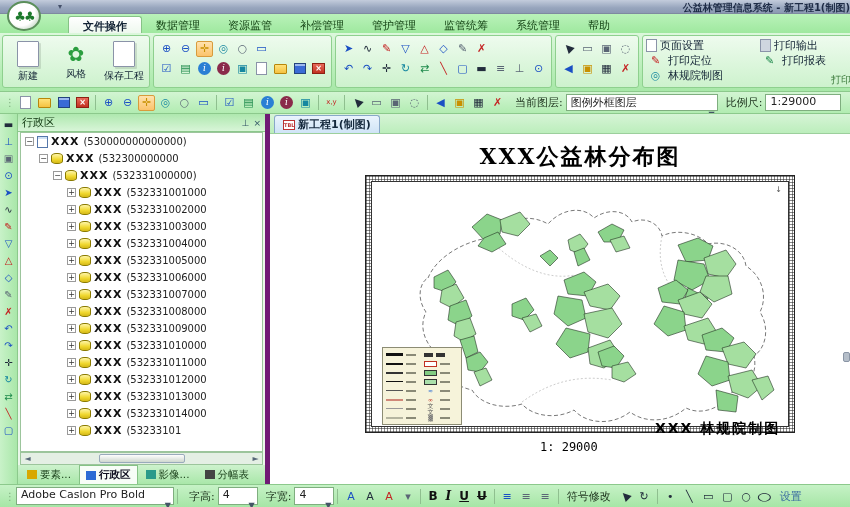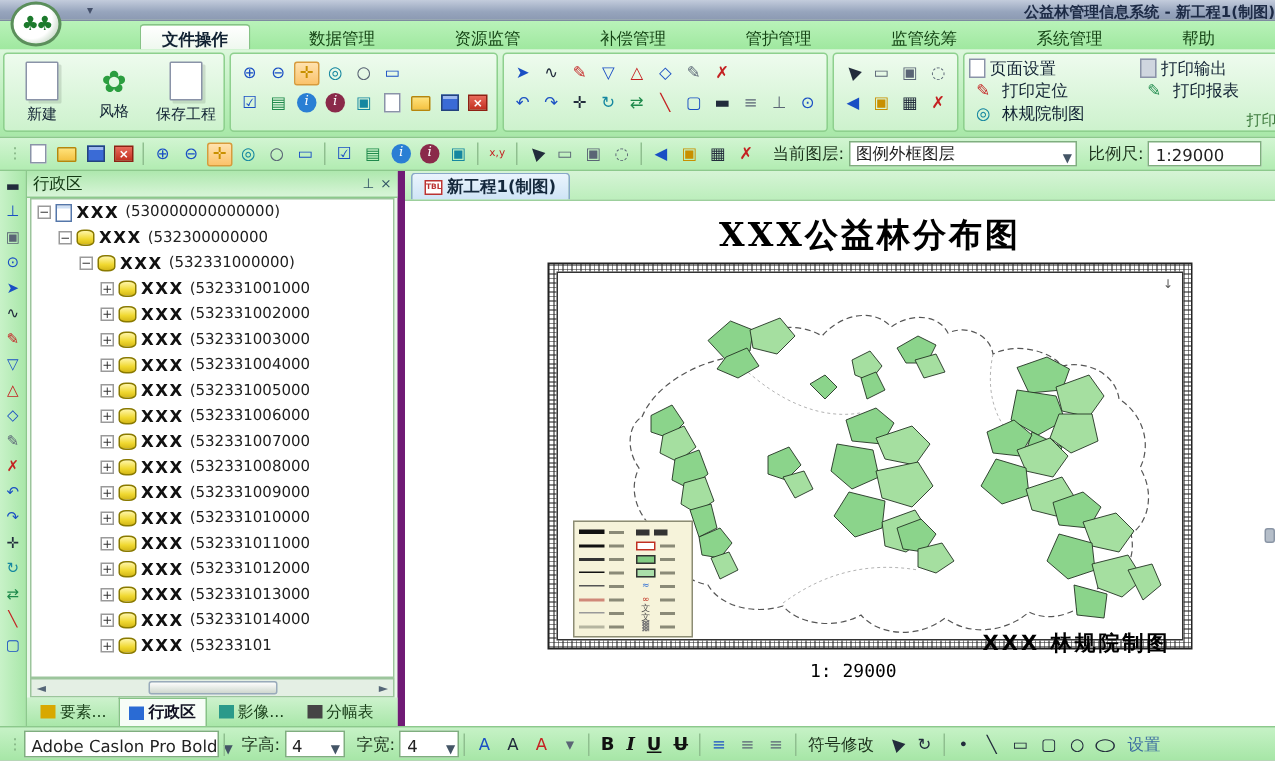--- a/index.html
+++ b/index.html
@@ -14,21 +14,21 @@
   #title-text{position:absolute;left:0;right:0;top:1px;text-align:right;font-size:10px;font-weight:bold;color:#1d2b46;}
   #qat-arrow{position:absolute;left:58px;top:2px;font-size:8px;color:#44506a;}
   #logo{position:absolute;left:7px;top:1px;width:34px;height:30px;border-radius:50%;
     background:radial-gradient(circle at 40% 35%,#ffffff 0 55%,#dfe9df 70%,#9fb79f);
     border:2px solid #5b8f5b;z-index:50;display:flex;align-items:center;justify-content:center;
     color:#1c7a2c;font-size:13px;font-weight:bold;letter-spacing:-2px;}
 
   
   #menubar{position:absolute;left:0;top:14px;width:850px;height:19px;background:linear-gradient(#b9f2b9,#9fe89f);
     display:flex;align-items:flex-end;padding-left:68px;}
-  .mtab{height:17px;padding:2px 14px 1px;font-size:11px;color:#154415;cursor:default;margin-left:25px;}
+  .mtab{height:17px;padding:2px 14px 1px;font-size:11px;color:#154415;cursor:default;}
   .mtab.active{background:linear-gradient(#ffffff,#eef8ee);border:1px solid #86c286;border-bottom:none;
     border-radius:3px 3px 0 0;font-weight:bold;color:#123;}
 
   
   #ribbon{position:absolute;left:0;top:33px;width:850px;height:59px;
     background:linear-gradient(#dcf7dc,#b5edb5 70%,#a8e8a8);border-bottom:1px solid #8cc98c;
     display:flex;padding:2px 2px;gap:3px;overflow:hidden;}
   .rgroup{height:53px;border:1px solid #8ed08e;border-radius:3px;
     background:linear-gradient(#eefbee,#cdf2cd);padding:2px 3px;position:relative;flex:none;}
   .bigbtns{display:flex;gap:4px;}
@@ -52,21 +52,21 @@
   .sep{width:1px;height:15px;background:#8fbf8f;margin:0 3px;flex:none;}
   
   #g-print{display:flex;flex-wrap:wrap;width:228px;align-content:flex-start;}
   .printitem{display:flex;align-items:center;gap:3px;font-size:11px;color:#123;width:50%;height:15px;white-space:nowrap;}
   .gcaption{position:absolute;right:6px;bottom:0px;font-size:10px;color:#3c7a3c;}
 
   
   #toolbar2{position:absolute;left:0;top:92px;width:850px;height:22px;background:linear-gradient(#d2f5d2,#b2ecb2);
     border-bottom:1px solid #8cc98c;display:flex;align-items:center;padding-left:3px;overflow:hidden;}
   .t2label{font-size:11px;color:#1c321c;margin:0 3px 0 8px;white-space:nowrap;}
-  .combo{height:17px;background:#fff;border:1px solid #7fae7f;display:flex;align-items:flex-end;font-size:11px;color:#222;padding:0 2px 0 4px;white-space:nowrap;}
+  .combo{height:17px;background:#fff;border:1px solid #7fae7f;display:flex;align-items:flex-start;font-size:11px;color:#222;padding:0 2px 0 4px;white-space:nowrap;flex-direction:column;}
   .combo .arr{margin-left:auto;font-size:8px;color:#456;padding-left:4px;}
   .grip{color:#7fae7f;font-size:10px;margin:0 2px;letter-spacing:-1px;}
 
   
   #main{position:absolute;left:0;top:114px;width:850px;height:370px;display:flex;}
   #leftstrip{width:18px;background:linear-gradient(90deg,#c8f2c8,#a9e7a9);border-right:1px solid #8cc98c;
     display:flex;flex-direction:column;align-items:center;padding-top:2px;}
   #leftstrip .ic{width:15px;height:17px;font-size:10px;margin:0;}
 
   #panel{width:252px;display:flex;flex-direction:column;background:#eaf8ea;border-right:5px solid #701a75;}
@@ -779,21 +779,21 @@
         </div>
         <div id="map-scale">1: 29000</div>
         <div id="map-credit">XXX 林规院制图</div>
         <div id="vthumb"></div>
       </div>
     </div>
   </div>
 
   <div id="bottombar">
     <span class="grip">⋮</span>
-    <span class="combo" style="width:130px;">
+    <span class="combo" style="width:158px;">
       <span>Adobe Caslon Pro Bold</span>
       <span class="arr">▼</span>
     </span>
     <span class="sep"></span>
     <span class="t2label">字高:</span>
     <span class="combo" style="width:40px;">
       <span>4</span>
       <span class="arr">▼</span>
     </span>
     <span class="t2label">字宽:</span>

